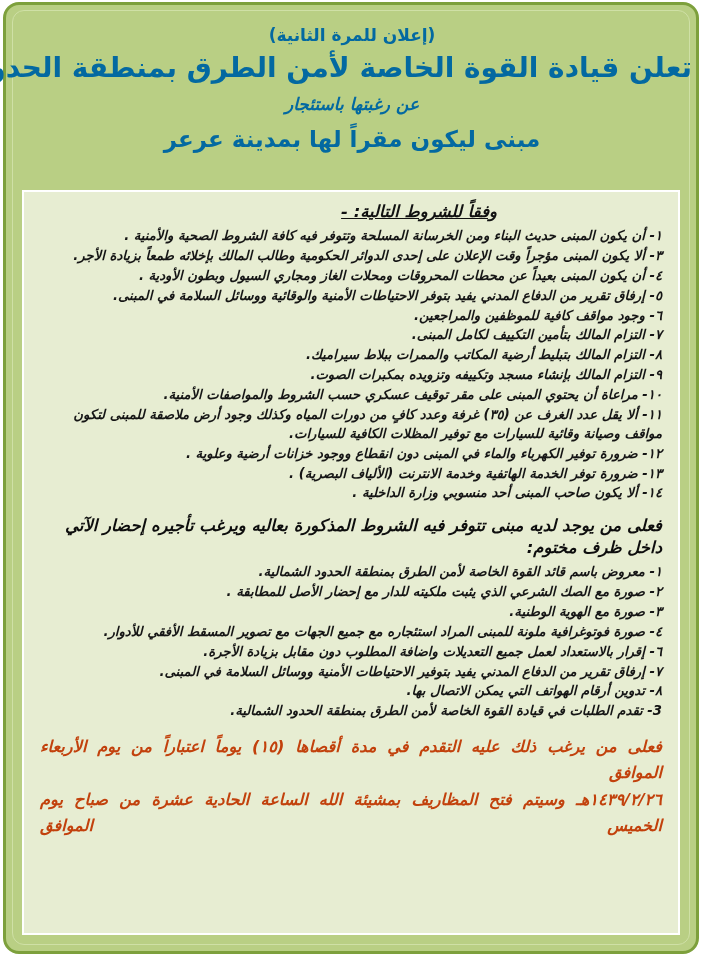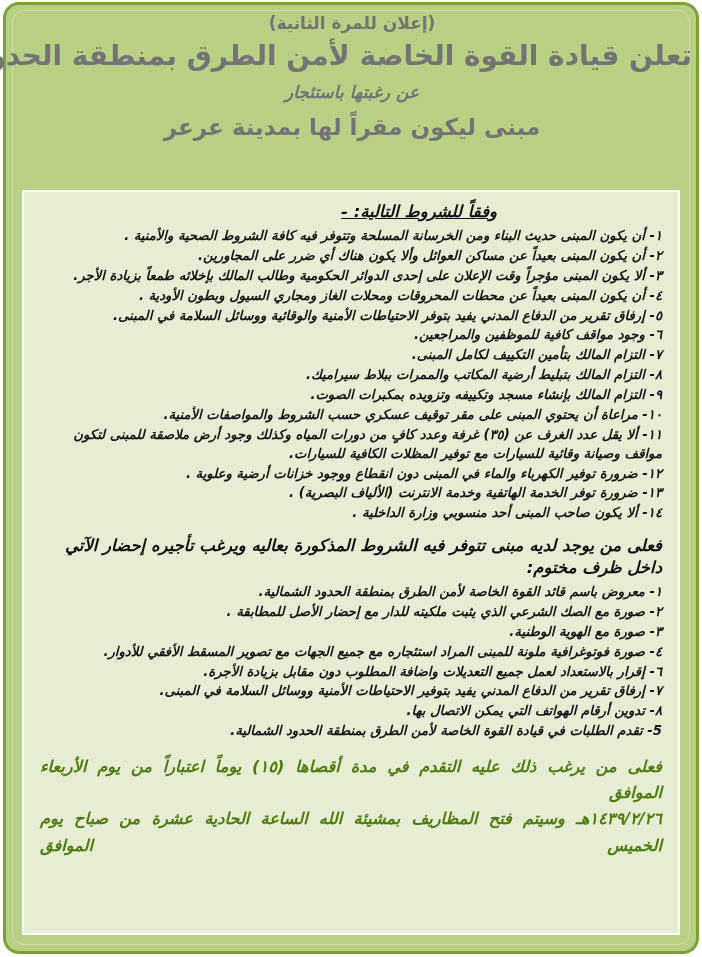--- a/index.html
+++ b/index.html
@@ -43,23 +43,23 @@
   }
 
   
   .header {
     position: absolute;
     left: 12px;
     right: 10px;
     top: 6px;
     height: 178px;
     text-align: center;
-    color: #737373;
-    box-sizing: border-box;
-    padding-top: 4px;
+    color: #0369a1;
+    box-sizing: border-box;
+    padding-top: 16px;
   }
   .hdr-line-1 {
     font-size: 17px;
     font-weight: bold;
     letter-spacing: 0px;
     margin-top: 3px;
   }
   .hdr-line-2 {
     font-size: 28px;
     font-weight: bold;
@@ -137,21 +137,21 @@
     line-height: 1.3;
   }
 
   .footer-block {
     margin-top: 13px;
     direction: rtl;
     text-align: justify;
     text-align-last: right;
     font-size: 16.2px;
     font-weight: bold;
-    color: #4d7c0f;
+    color: #c2410c;
     line-height: 1.62;
     word-spacing: 1px;
   }
   .footer-block .ftr-line {
     display: block;
     text-align: justify;
     text-align-last: justify;
   }
 </style>
 </head>
@@ -168,21 +168,20 @@
     <div class="hdr-line-3">عن رغبتها باستئجار</div>
     <div class="hdr-line-4">مبنى ليكون مقراً لها بمدينة عرعر</div>
   </div>
 
   <div class="panel" style="background: rgb(231, 237, 210); border-color: rgb(255, 255, 255);">
 
     <div class="sect-title sect-title-right">وفقاً للشروط التالية: -</div>
 
     <ol class="cond">
       <li>١- أن يكون المبنى حديث البناء ومن الخرسانة المسلحة وتتوفر فيه كافة الشروط الصحية والأمنية .</li>
-      <li>٢- أن يكون المبنى بعيداً عن مساكن العوائل وألا يكون هناك أي ضرر على المجاورين.</li>
       <li>٣- ألا يكون المبنى مؤجراً وقت الإعلان على إحدى الدوائر الحكومية وطالب المالك بإخلائه طمعاً بزيادة الأجر.</li>
       <li>٤- أن يكون المبنى بعيداً عن محطات المحروقات ومحلات الغاز ومجاري السيول وبطون الأودية .</li>
       <li>٥- إرفاق تقرير من الدفاع المدني يفيد بتوفر الاحتياطات الأمنية والوقائية ووسائل السلامة في المبنى.</li>
       <li>٦- وجود مواقف كافية للموظفين والمراجعين.</li>
       <li>٧- التزام المالك بتأمين التكييف لكامل المبنى.</li>
       <li>٨- التزام المالك بتبليط أرضية المكاتب والممرات ببلاط سيراميك.</li>
       <li>٩- التزام المالك بإنشاء مسجد وتكييفه وتزويده بمكبرات الصوت.</li>
       <li>١٠- مراعاة أن يحتوي المبنى على مقر توقيف عسكري حسب الشروط والمواصفات الأمنية.</li>
       <li class="wrap2">١١- ألا يقل عدد الغرف عن (٣٥) غرفة وعدد كافٍ من دورات المياه وكذلك وجود أرض ملاصقة للمبنى لتكون مواقف وصيانة وقائية للسيارات مع توفير المظلات الكافية للسيارات.</li>
       <li>١٢- ضرورة توفير الكهرباء والماء في المبنى دون انقطاع ووجود خزانات أرضية وعلوية .</li>
@@ -193,21 +192,21 @@
     <div class="bold-lead">فعلى من يوجد لديه مبنى تتوفر فيه الشروط المذكورة بعاليه ويرغب تأجيره إحضار الآتي داخل ظرف مختوم:</div>
 
     <ol class="docs">
       <li>١- معروض باسم قائد القوة الخاصة لأمن الطرق بمنطقة الحدود الشمالية.</li>
       <li>٢- صورة مع الصك الشرعي الذي يثبت ملكيته للدار مع إحضار الأصل للمطابقة .</li>
       <li>٣- صورة مع الهوية الوطنية.</li>
       <li>٤- صورة فوتوغرافية ملونة للمبنى المراد استئجاره مع جميع الجهات مع تصوير المسقط الأفقي للأدوار.</li>
       <li>٦- إقرار بالاستعداد لعمل جميع التعديلات واضافة المطلوب دون مقابل بزيادة الأجرة.</li>
       <li>٧- إرفاق تقرير من الدفاع المدني يفيد بتوفير الاحتياطات الأمنية ووسائل السلامة في المبنى.</li>
       <li>٨- تدوين أرقام الهواتف التي يمكن الاتصال بها.</li>
-      <li>5- تقدم الطلبات في قيادة القوة الخاصة لأمن الطرق بمنطقة الحدود الشمالية.</li>
+      <li>3- تقدم الطلبات في قيادة القوة الخاصة لأمن الطرق بمنطقة الحدود الشمالية.</li>
     </ol>
 
     <div class="footer-block">
       <span class="ftr-line">فعلى من يرغب ذلك عليه التقدم في مدة أقصاها (١٥) يوماً اعتباراً من يوم الأربعاء الموافق</span>
       <span class="ftr-line">١٤٣٩/٢/٢٦هـ وسيتم فتح المظاريف بمشيئة الله الساعة الحادية عشرة من صباح يوم الخميس الموافق</span>
 
     </div>
 
   </div>
 </div>

